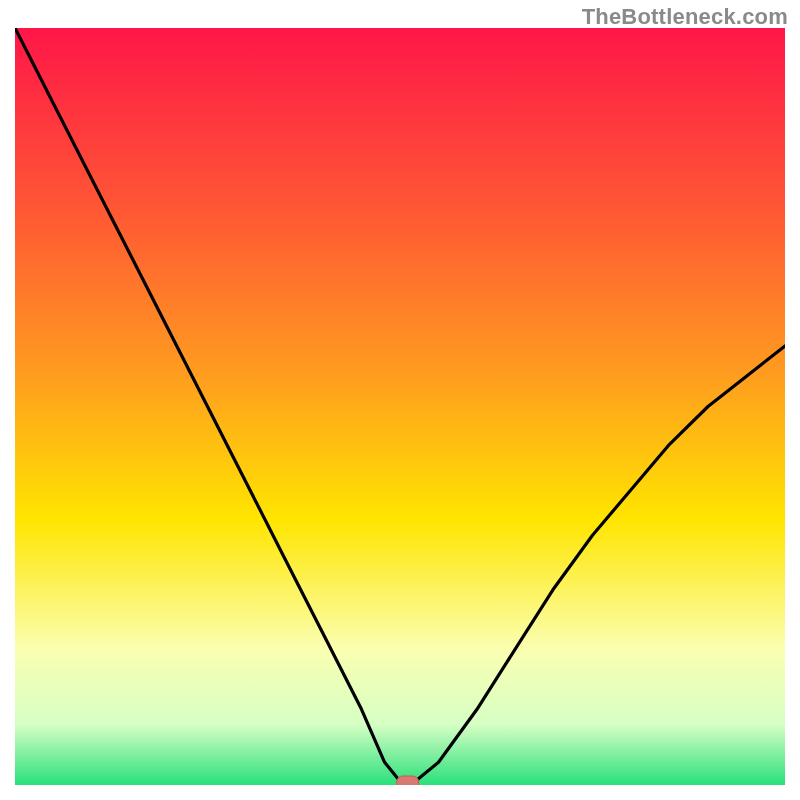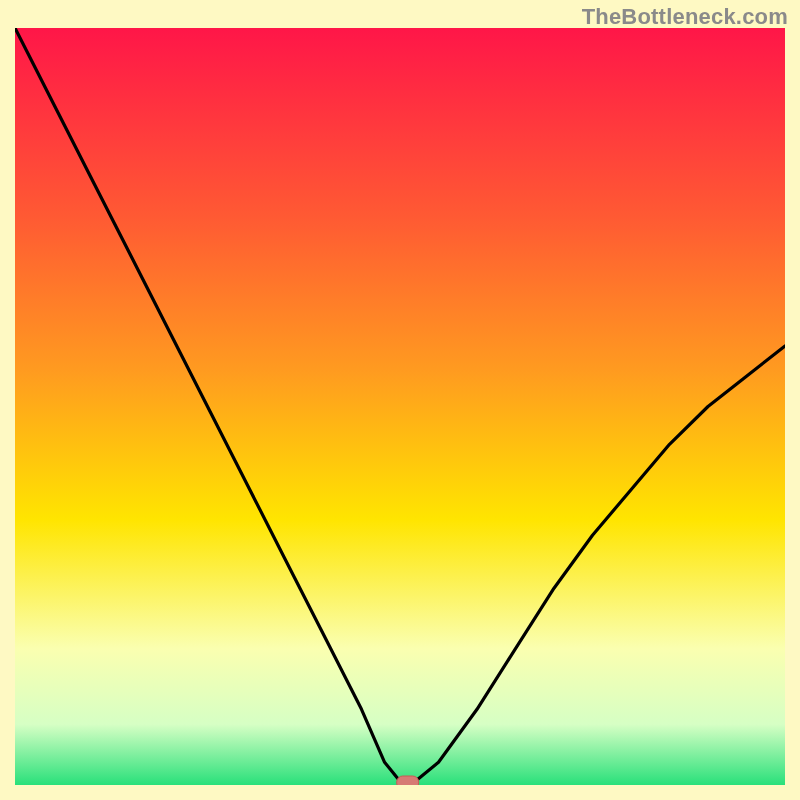--- a/index.html
+++ b/index.html
@@ -7,21 +7,21 @@
     padding: 0;
     width: 800px;
     height: 800px;
     background: #000;
     overflow: hidden;
   }
   .frame {
     position: relative;
     width: 800px;
     height: 800px;
-    background: #fef9c3;
+    background: #ffffff;
   }
   .watermark {
     position: absolute;
     top: 4px;
     right: 12px;
     font-family: Arial, Helvetica, sans-serif;
     font-size: 22px;
     font-weight: 600;
     color: #8a8a8a;
     letter-spacing: 0.2px;

